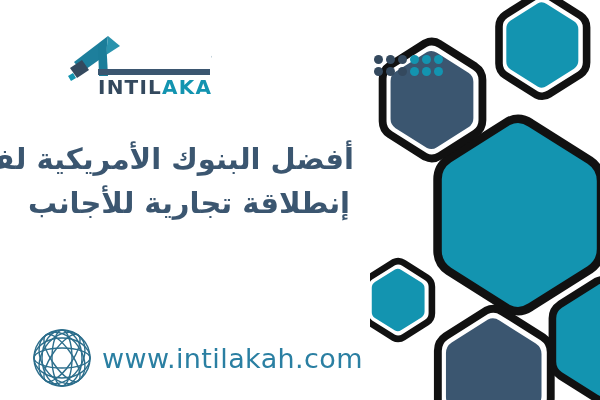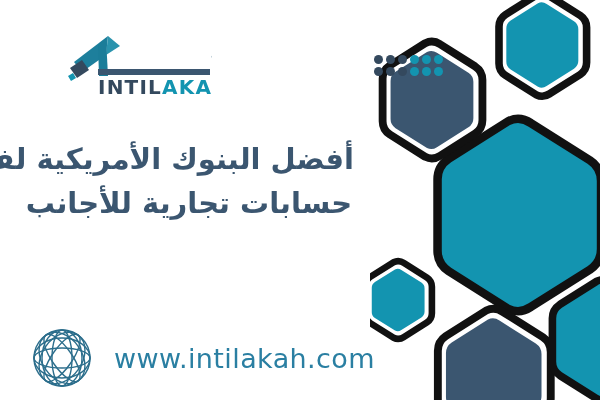--- a/index.html
+++ b/index.html
@@ -43,21 +43,21 @@
     font-weight:bold;
     font-size:29px;line-height:1.5;
     letter-spacing:0px;
     font-family:"DejaVu Sans","Liberation Sans",sans-serif;
   }
   #headline .ln{display:block;white-space:nowrap;}
 
   
   #footer{
     position:absolute;left:26px;top:322px;
-    display:flex;align-items:center;gap:16px;
+    display:flex;align-items:center;gap:4px;
   }
   #globe-icon{width:72px;height:72px;flex:0 0 auto;}
   #globe-icon svg{display:block;}
   #site-url{
     font-size:27px;color:#2a7fa2;font-weight:400;letter-spacing:0.4px;
     font-family:"DejaVu Sans","Liberation Sans",sans-serif;
     white-space:nowrap;
   }
 </style>
 </head>
@@ -153,21 +153,21 @@
     <i class="navy"></i>
     <i class="navy"></i>
     <i class="navy"></i>
     <i class="teal"></i>
     <i class="teal"></i>
     <i class="teal"></i>
   </div>
 
   <div id="headline">
     <span class="ln">أفضل البنوك الأمريكية لفتح</span>
-    <span class="ln">حسابات تجارية للأجانب</span>
+    <span class="ln">إنطلاقة تجارية للأجانب</span>
   </div>
 
   <div id="footer">
     <span id="globe-icon">
       <svg width="72" height="72" viewBox="0 0 72 72" xmlns="http://www.w3.org/2000/svg">
         <g fill="none" stroke="#2c6e8c" stroke-width="1.4">
           <circle cx="36" cy="36" r="28"></circle>
           <ellipse cx="36" cy="36" rx="10" ry="28"></ellipse>
           <ellipse cx="36" cy="36" rx="20" ry="28"></ellipse>
           <ellipse cx="36" cy="36" rx="10" ry="28" transform="rotate(35 36 36)"></ellipse>

